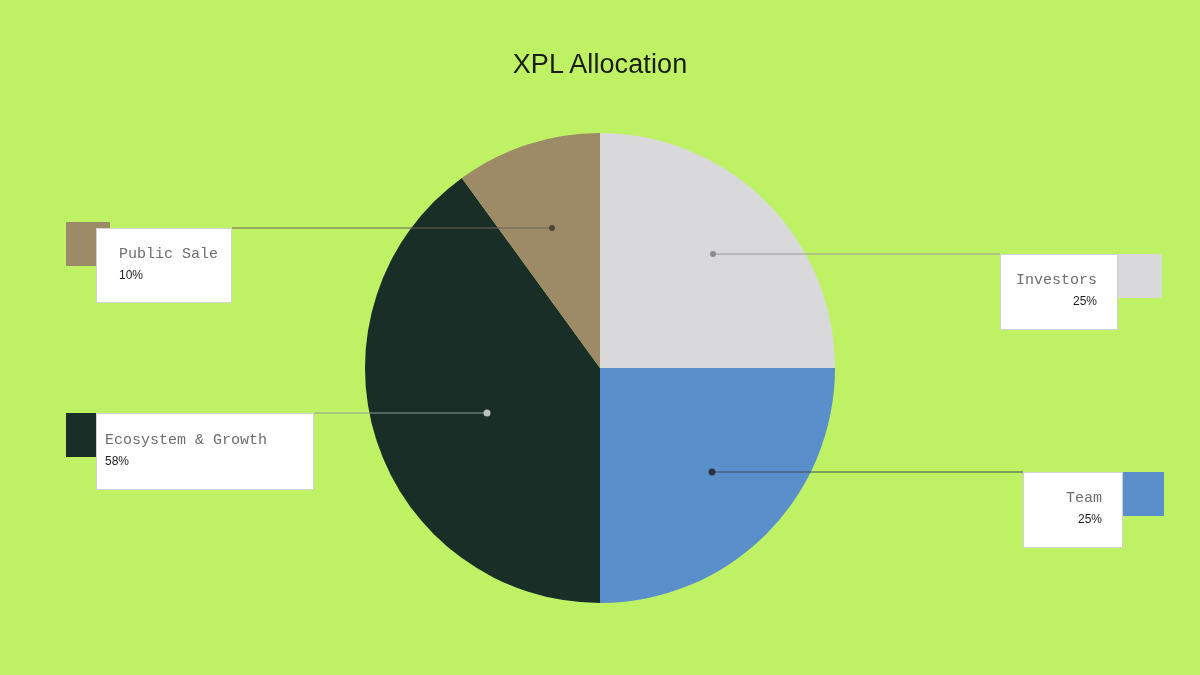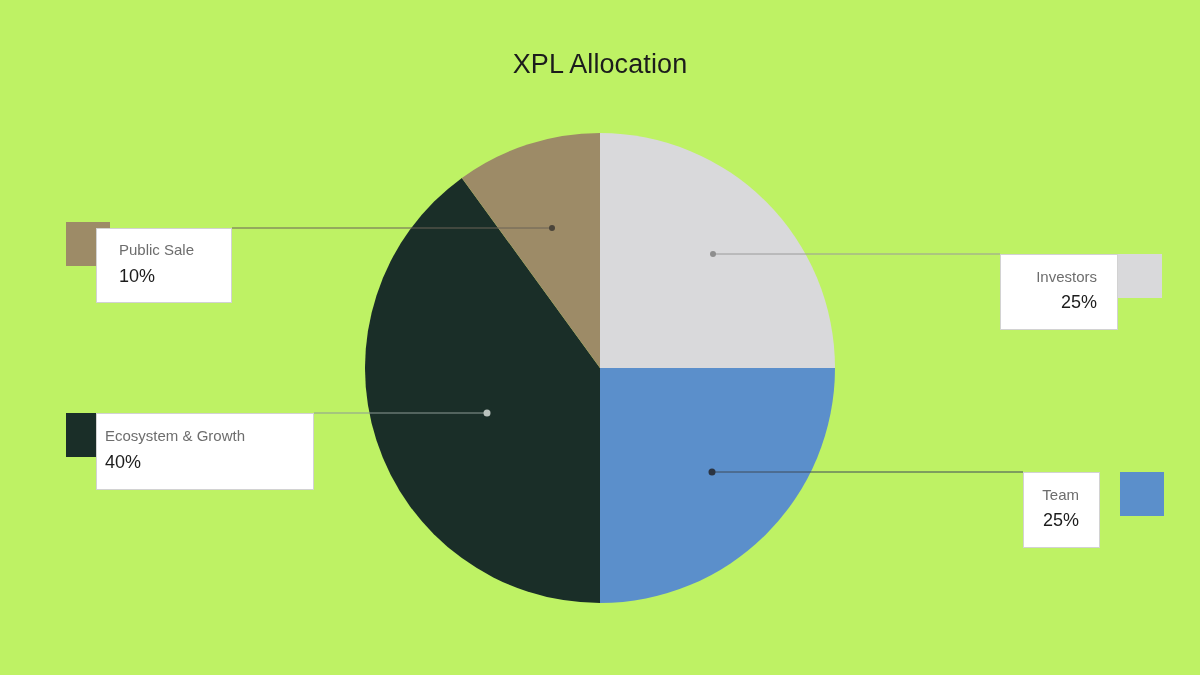--- a/index.html
+++ b/index.html
@@ -64,23 +64,24 @@
     padding: 14px 18px 16px 22px;
     display: flex;
     flex-direction: column;
     justify-content: center;
   }
   .callout .c-name {
     font-size: 15px;
     color: #6d6d6d;
     line-height: 1.35;
     white-space: nowrap;
+    font-family: Liberation Mono, monospace;
   }
   .callout .c-value {
-    font-size: 18px;
+    font-size: 12px;
     color: #1c1c1c;
     line-height: 1.45;
     margin-top: 2px;
     white-space: nowrap;
   }
   .callout.align-right {
     align-items: flex-end;
     text-align: right;
     padding: 14px 20px 16px 18px;
   }
@@ -94,21 +95,21 @@
   
   #callout-public-sale   { left: 96px;  top: 228px; width: 136px; height: 75px; }
   #swatch-public-sale    { left: 66px;  top: 222px; }
 
   #callout-ecosystem     { left: 96px;  top: 413px; width: 218px; height: 77px; padding-left: 8px; }
   #swatch-ecosystem      { left: 66px;  top: 413px; }
 
   #callout-investors     { left: 1000px; top: 254px; width: 118px; height: 76px; }
   #swatch-investors      { left: 1118px; top: 254px; }
 
-  #callout-team          { left: 1023px; top: 472px; width: 77px; height: 76px; }
+  #callout-team          { left: 1023px; top: 472px; width: 100px; height: 76px; }
   #swatch-team           { left: 1120px; top: 472px; }
 </style>
 </head>
 <body>
 
 <div class="canvas">
 
   <div class="chart-title">XPL Allocation</div>
 
   <div class="pie-wrap">
@@ -141,21 +142,21 @@
 
   <div class="swatch" id="swatch-public-sale" style="background:#9d8b67;"></div>
   <div class="callout" id="callout-public-sale">
     <div class="c-name">Public Sale</div>
     <div class="c-value">10%</div>
   </div>
 
   <div class="swatch" id="swatch-ecosystem" style="background:#1a2e28;"></div>
   <div class="callout" id="callout-ecosystem">
     <div class="c-name">Ecosystem &amp; Growth</div>
-    <div class="c-value">40%</div>
+    <div class="c-value">58%</div>
   </div>
 
   <div class="swatch" id="swatch-investors" style="background:#d9d9db;"></div>
   <div class="callout align-right" id="callout-investors">
     <div class="c-name">Investors</div>
     <div class="c-value">25%</div>
   </div>
 
   <div class="swatch" id="swatch-team" style="background:#5b8fcb;"></div>
   <div class="callout align-right" id="callout-team">

